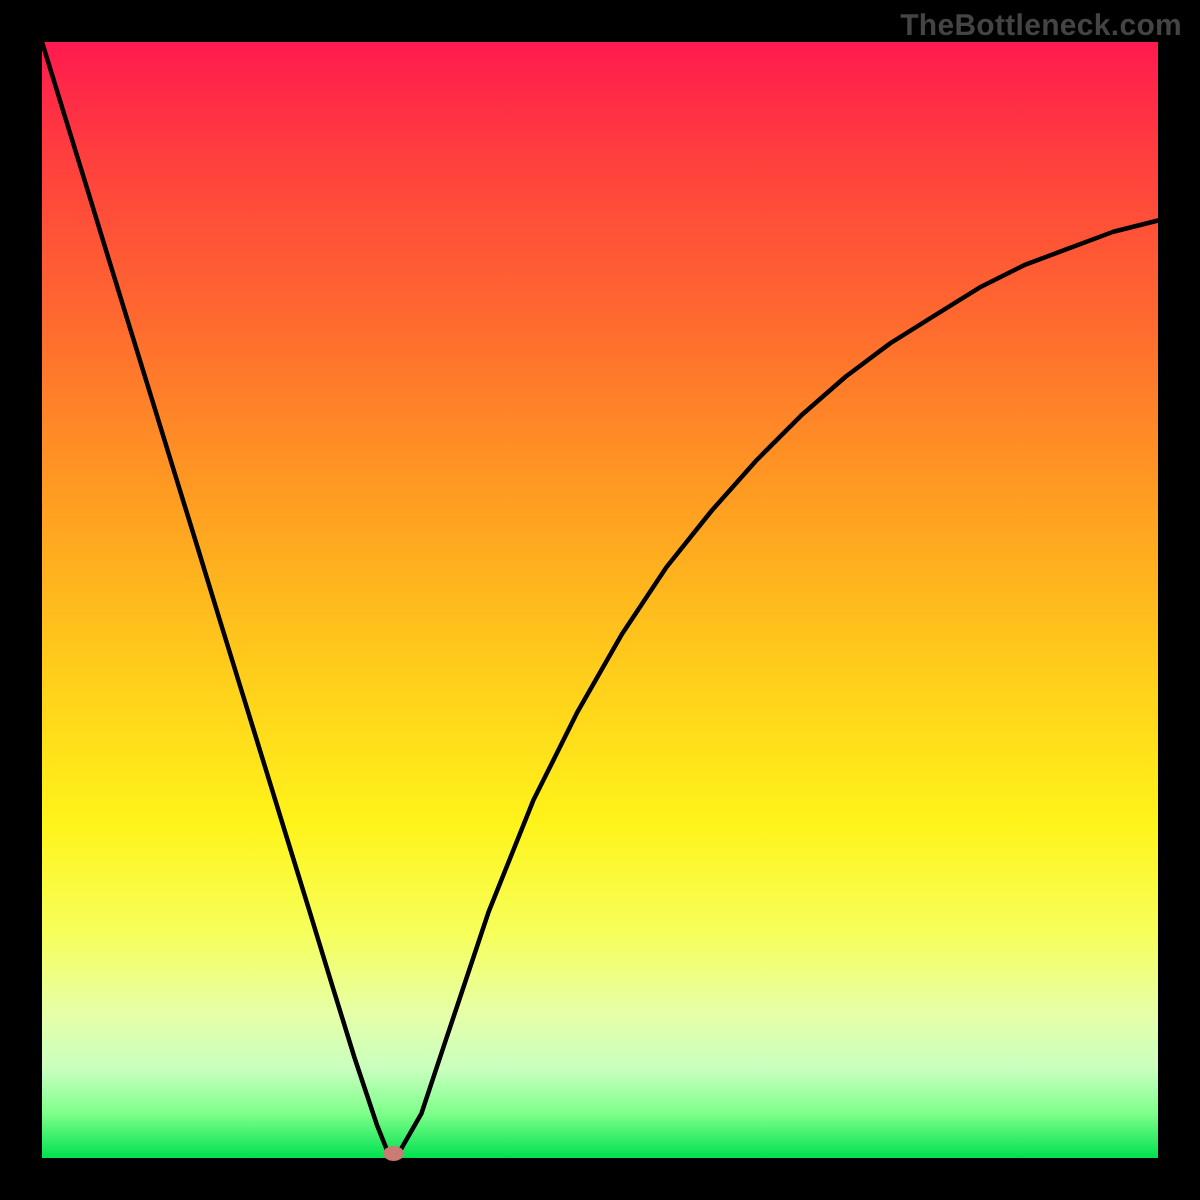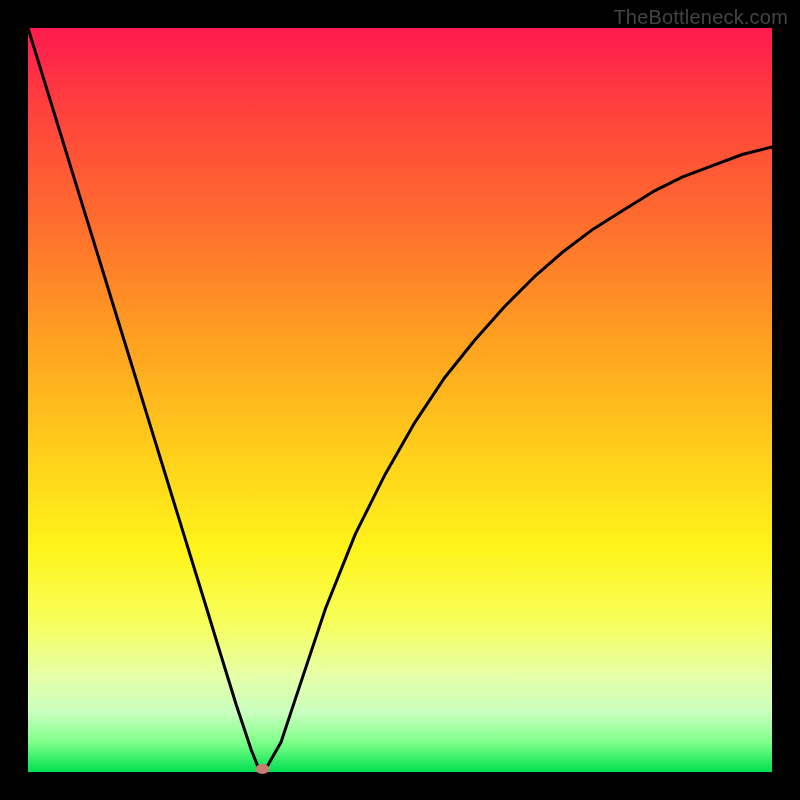--- a/index.html
+++ b/index.html
@@ -38,21 +38,21 @@
       #7fff8a 96%,
       #00e050 100%
     );
   }
   .watermark {
     position: absolute;
     top: 6px;
     right: 12px;
     color: #444;
     font-size: 20px;
-    font-weight: 400;
+    font-weight: 700;
     letter-spacing: 0.2px;
     user-select: none;
   }
   svg.curve {
     position: absolute;
     left: 0;
     top: 0;
     width: 744px;
     height: 744px;
     overflow: visible;

